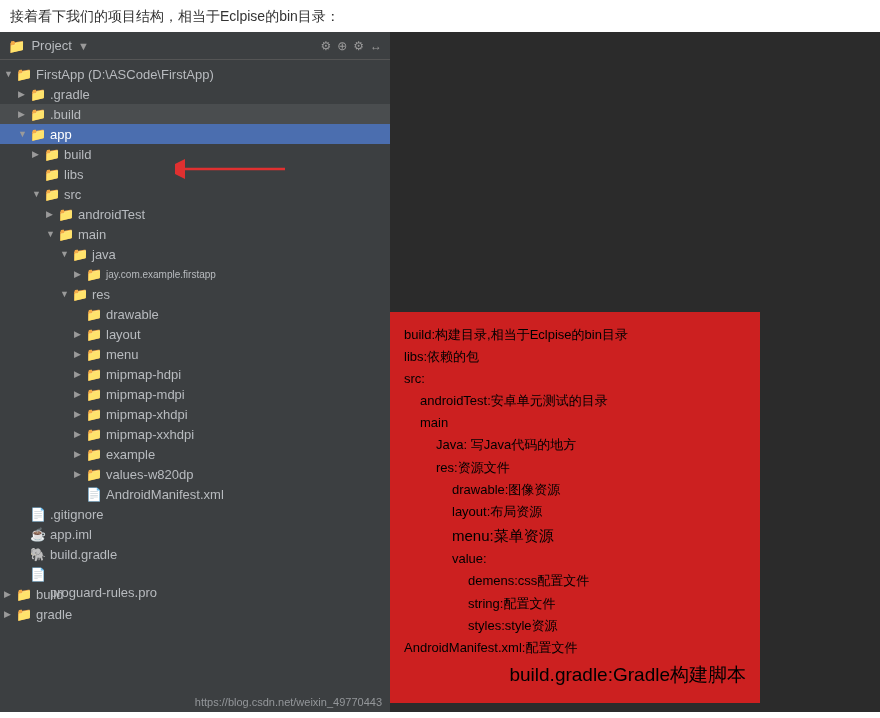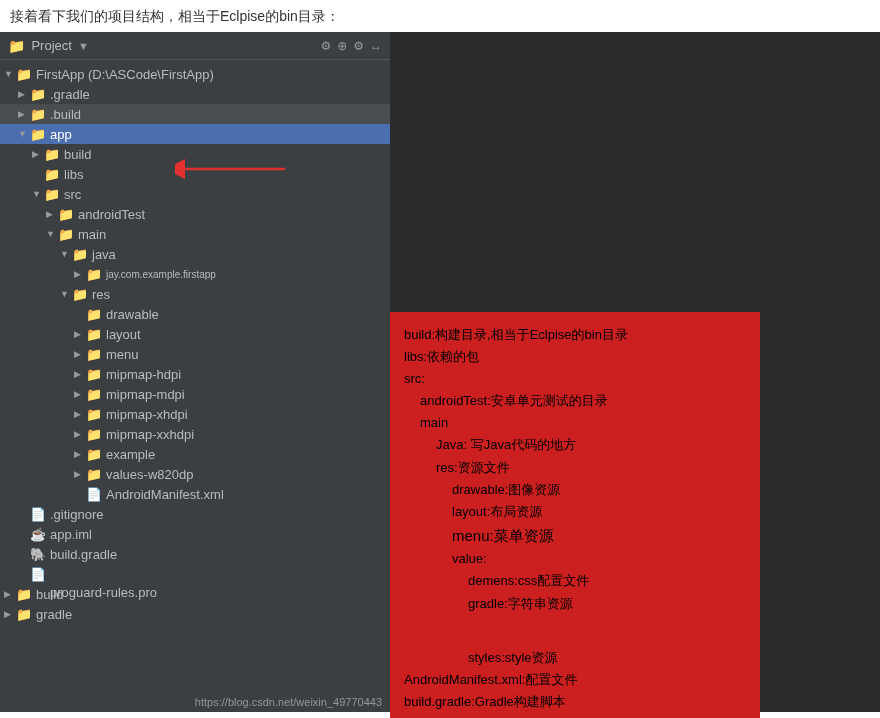--- a/index.html
+++ b/index.html
@@ -357,18 +357,18 @@
       <div style="padding-left: 0px; line-height: 1.7; font-size: 13px;">src:</div>
       <div style="padding-left: 16px; line-height: 1.7; font-size: 13px;">androidTest:安卓单元测试的目录</div>
       <div style="padding-left: 16px; line-height: 1.7; font-size: 13px;">main</div>
       <div style="padding-left: 32px; line-height: 1.7; font-size: 13px;">Java: 写Java代码的地方</div>
       <div style="padding-left: 32px; line-height: 1.7; font-size: 13px;">res:资源文件</div>
       <div style="padding-left: 48px; line-height: 1.7; font-size: 13px;">drawable:图像资源</div>
       <div style="padding-left: 48px; line-height: 1.7; font-size: 13px;">layout:布局资源</div>
       <div style="padding-left: 48px; line-height: 1.7; font-size: 15px;">menu:菜单资源</div>
       <div style="padding-left: 48px; line-height: 1.7; font-size: 13px;">value:</div>
       <div style="padding-left: 64px; line-height: 1.7; font-size: 13px;">demens:css配置文件</div>
-      <div style="padding-left: 64px; line-height: 1.7; font-size: 13px;">gradle:字符串资源</div>
-      <div style="padding-left: 64px; line-height: 1.7; font-size: 13px; margin-top: 32px;">styles:style资源</div>
+      <div style="padding-left: 64px; line-height: 1.7; font-size: 13px;">string:配置文件</div>
+      <div style="padding-left: 64px; line-height: 1.7; font-size: 13px;">styles:style资源</div>
       <div style="padding-left: 0px; line-height: 1.7; font-size: 13px;">AndroidManifest.xml:配置文件</div>
-      <div style="padding-left: 0px; line-height: 1.7; font-size: 13px;">build.gradle:Gradle构建脚本</div>
+      <div style="padding-left: 0px; line-height: 1.7; font-size: 19px; text-align: right;">build.gradle:Gradle构建脚本</div>
     </div>
 </div>
 
 </body></html>

